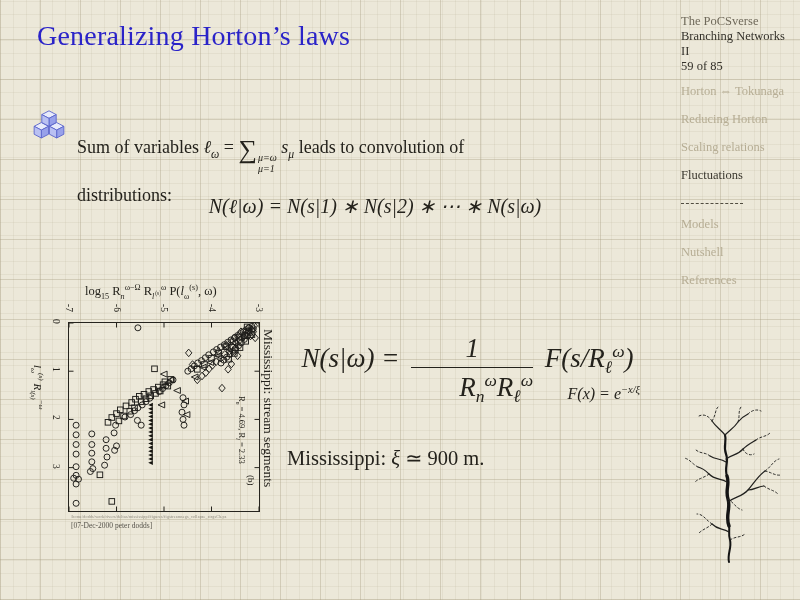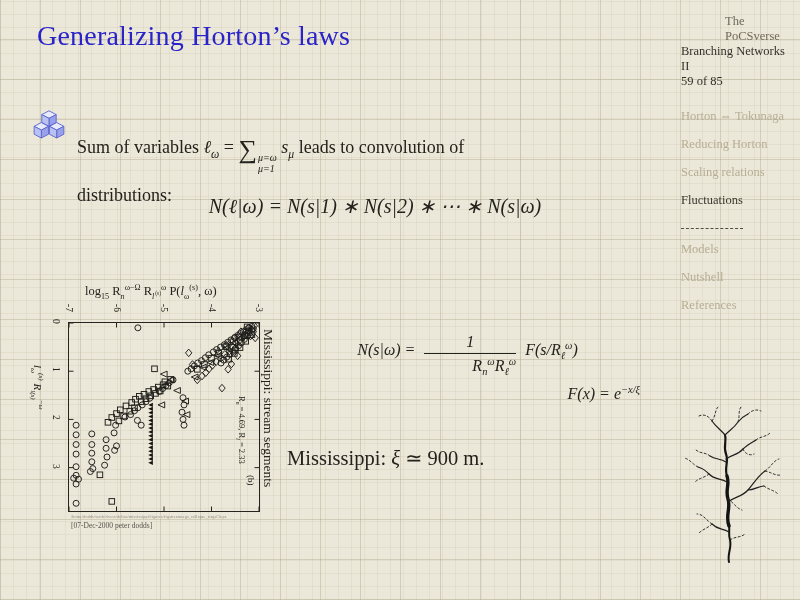--- a/index.html
+++ b/index.html
@@ -10,36 +10,36 @@
     background-image:
       repeating-linear-gradient(0deg, rgba(168,158,130,.38) 0 1px, transparent 1px 40px),
       repeating-linear-gradient(90deg, rgba(168,158,130,.38) 0 1px, transparent 1px 40px),
       repeating-linear-gradient(0deg, rgba(180,172,146,.16) 0 1px, transparent 1px 13px),
       repeating-linear-gradient(90deg, rgba(180,172,146,.16) 0 1px, transparent 1px 13px);
     color:#24221c;
   }
   .title{position:absolute;left:25px;top:20px;font-size:28px;color:#2a23c8;letter-spacing:.2px;margin-left:12px;}
   
   .sidebar{position:absolute;left:681px;top:14px;width:115px;font-size:12.5px;line-height:1.2;}
-  .sb-series{color:#6f695a;margin-left:44px;}
+  .sb-series{color:#6f695a;}
   .sb-deck{color:#34312a;}
-  .sb-page{color:#34312a;margin-bottom:20px;}
+  .sb-page{color:#34312a;margin-bottom:10px;}
   .navitem{color:#b6ad94;margin:0 0 13px 0;cursor:pointer;}
   .navitem.active{color:#3a372e;}
   .navitem .dashed{display:inline-block;border-bottom:1.6px dashed #504c40;padding-bottom:20px;}
   
   .bullet-icon{position:absolute;left:31px;top:109px;}
   .bullet-text{position:absolute;left:77px;top:103px;width:545px;font-size:18px;line-height:40px;margin-top:24px;}
   .sig{font-size:26px;vertical-align:-5px;font-style:normal;}
   .lims{display:inline-flex;flex-direction:column;font-size:10px;line-height:1.05;font-style:italic;vertical-align:-8px;margin-left:1px;}
   sup,sub{font-size:65%;}
   
   .eq1{position:absolute;left:150px;top:194px;width:450px;text-align:center;font-size:20px;font-style:italic;}
   .eq1 i, .eq2 i, .eq3 i{font-style:italic;}
-  .eq2{position:absolute;left:295px;top:332px;width:345px;text-align:center;font-size:16px;font-style:italic;}
+  .eq2{position:absolute;left:295px;top:332px;width:345px;text-align:center;font-size:27px;font-style:italic;}
   .frac{display:inline-block;vertical-align:-1.05em;text-align:center;margin:0 5px;}
   .frac .num{display:block;border-bottom:1.4px solid #24221c;padding:0 5px 1px 5px;line-height:1.25;}
   .frac .den{display:block;line-height:1.3;padding-top:1px;margin-left:48px;}
   .eq3{position:absolute;left:295px;top:384px;width:345px;text-align:right;font-size:16px;font-style:italic;}
   .missline{position:absolute;left:287px;top:446px;font-size:20.5px;}
   
   #figure{position:absolute;left:68px;top:322px;width:190px;height:188px;border:1.6px solid #26241e;}
   #plot-svg{position:absolute;left:0;top:0;}
   .tick{stroke:#26241e;stroke-width:1;}
   .mk{stroke:#1d1c19;stroke-width:.95;fill:none;}

